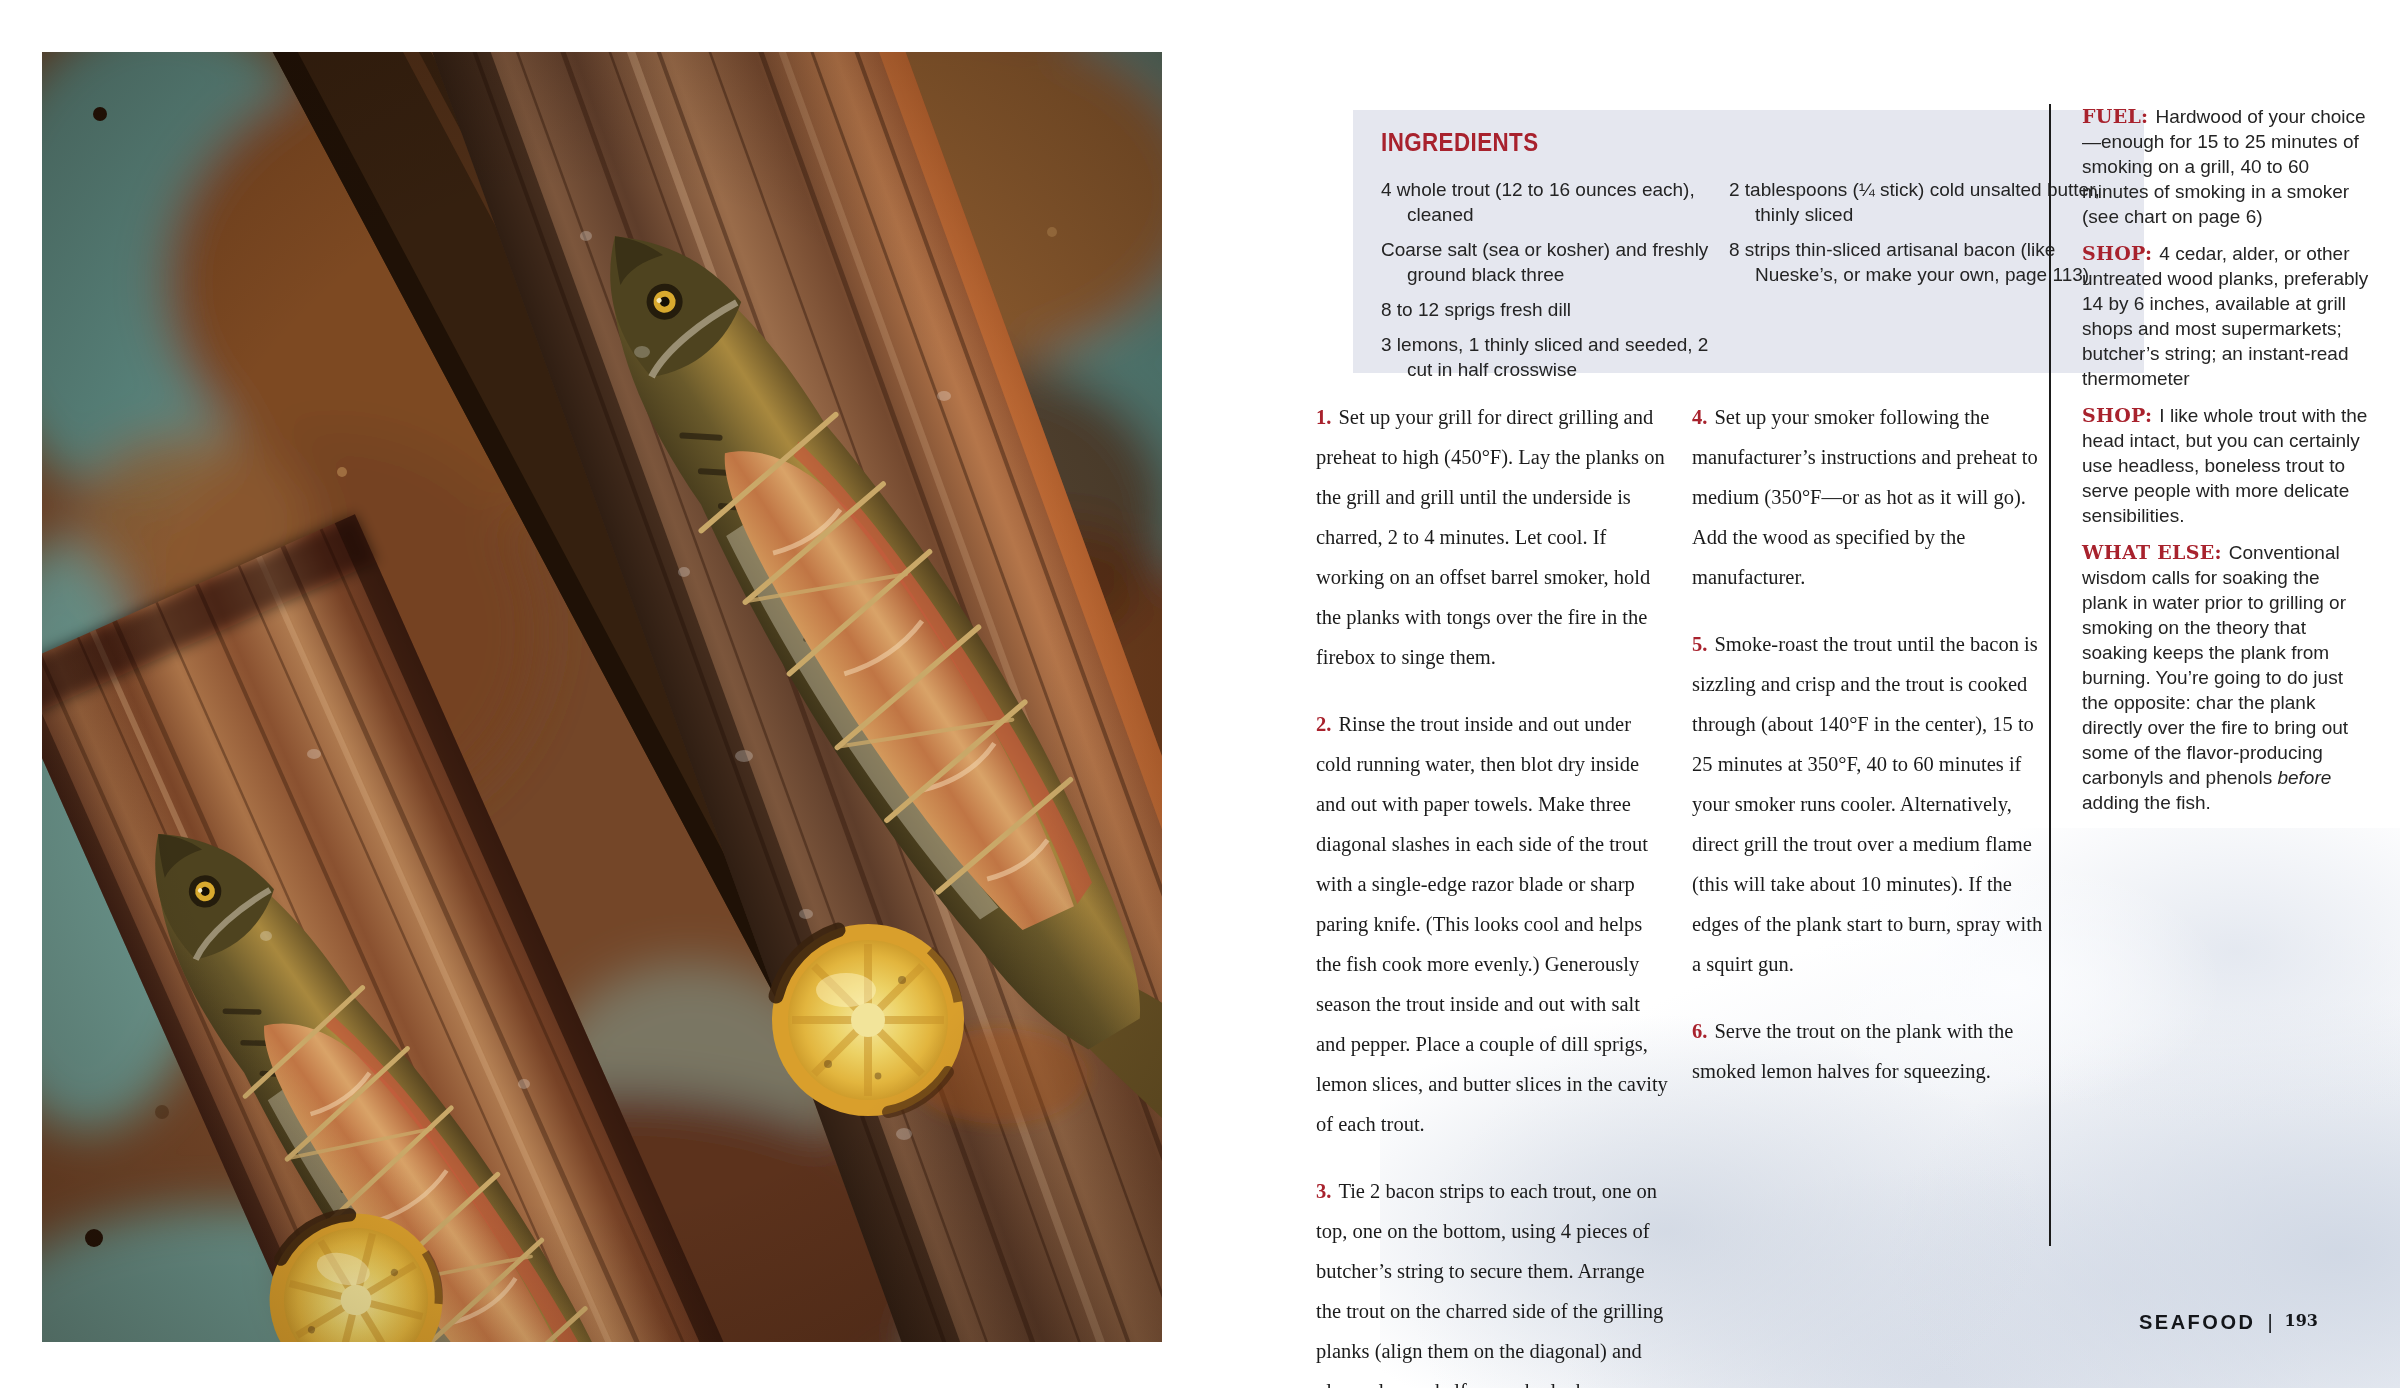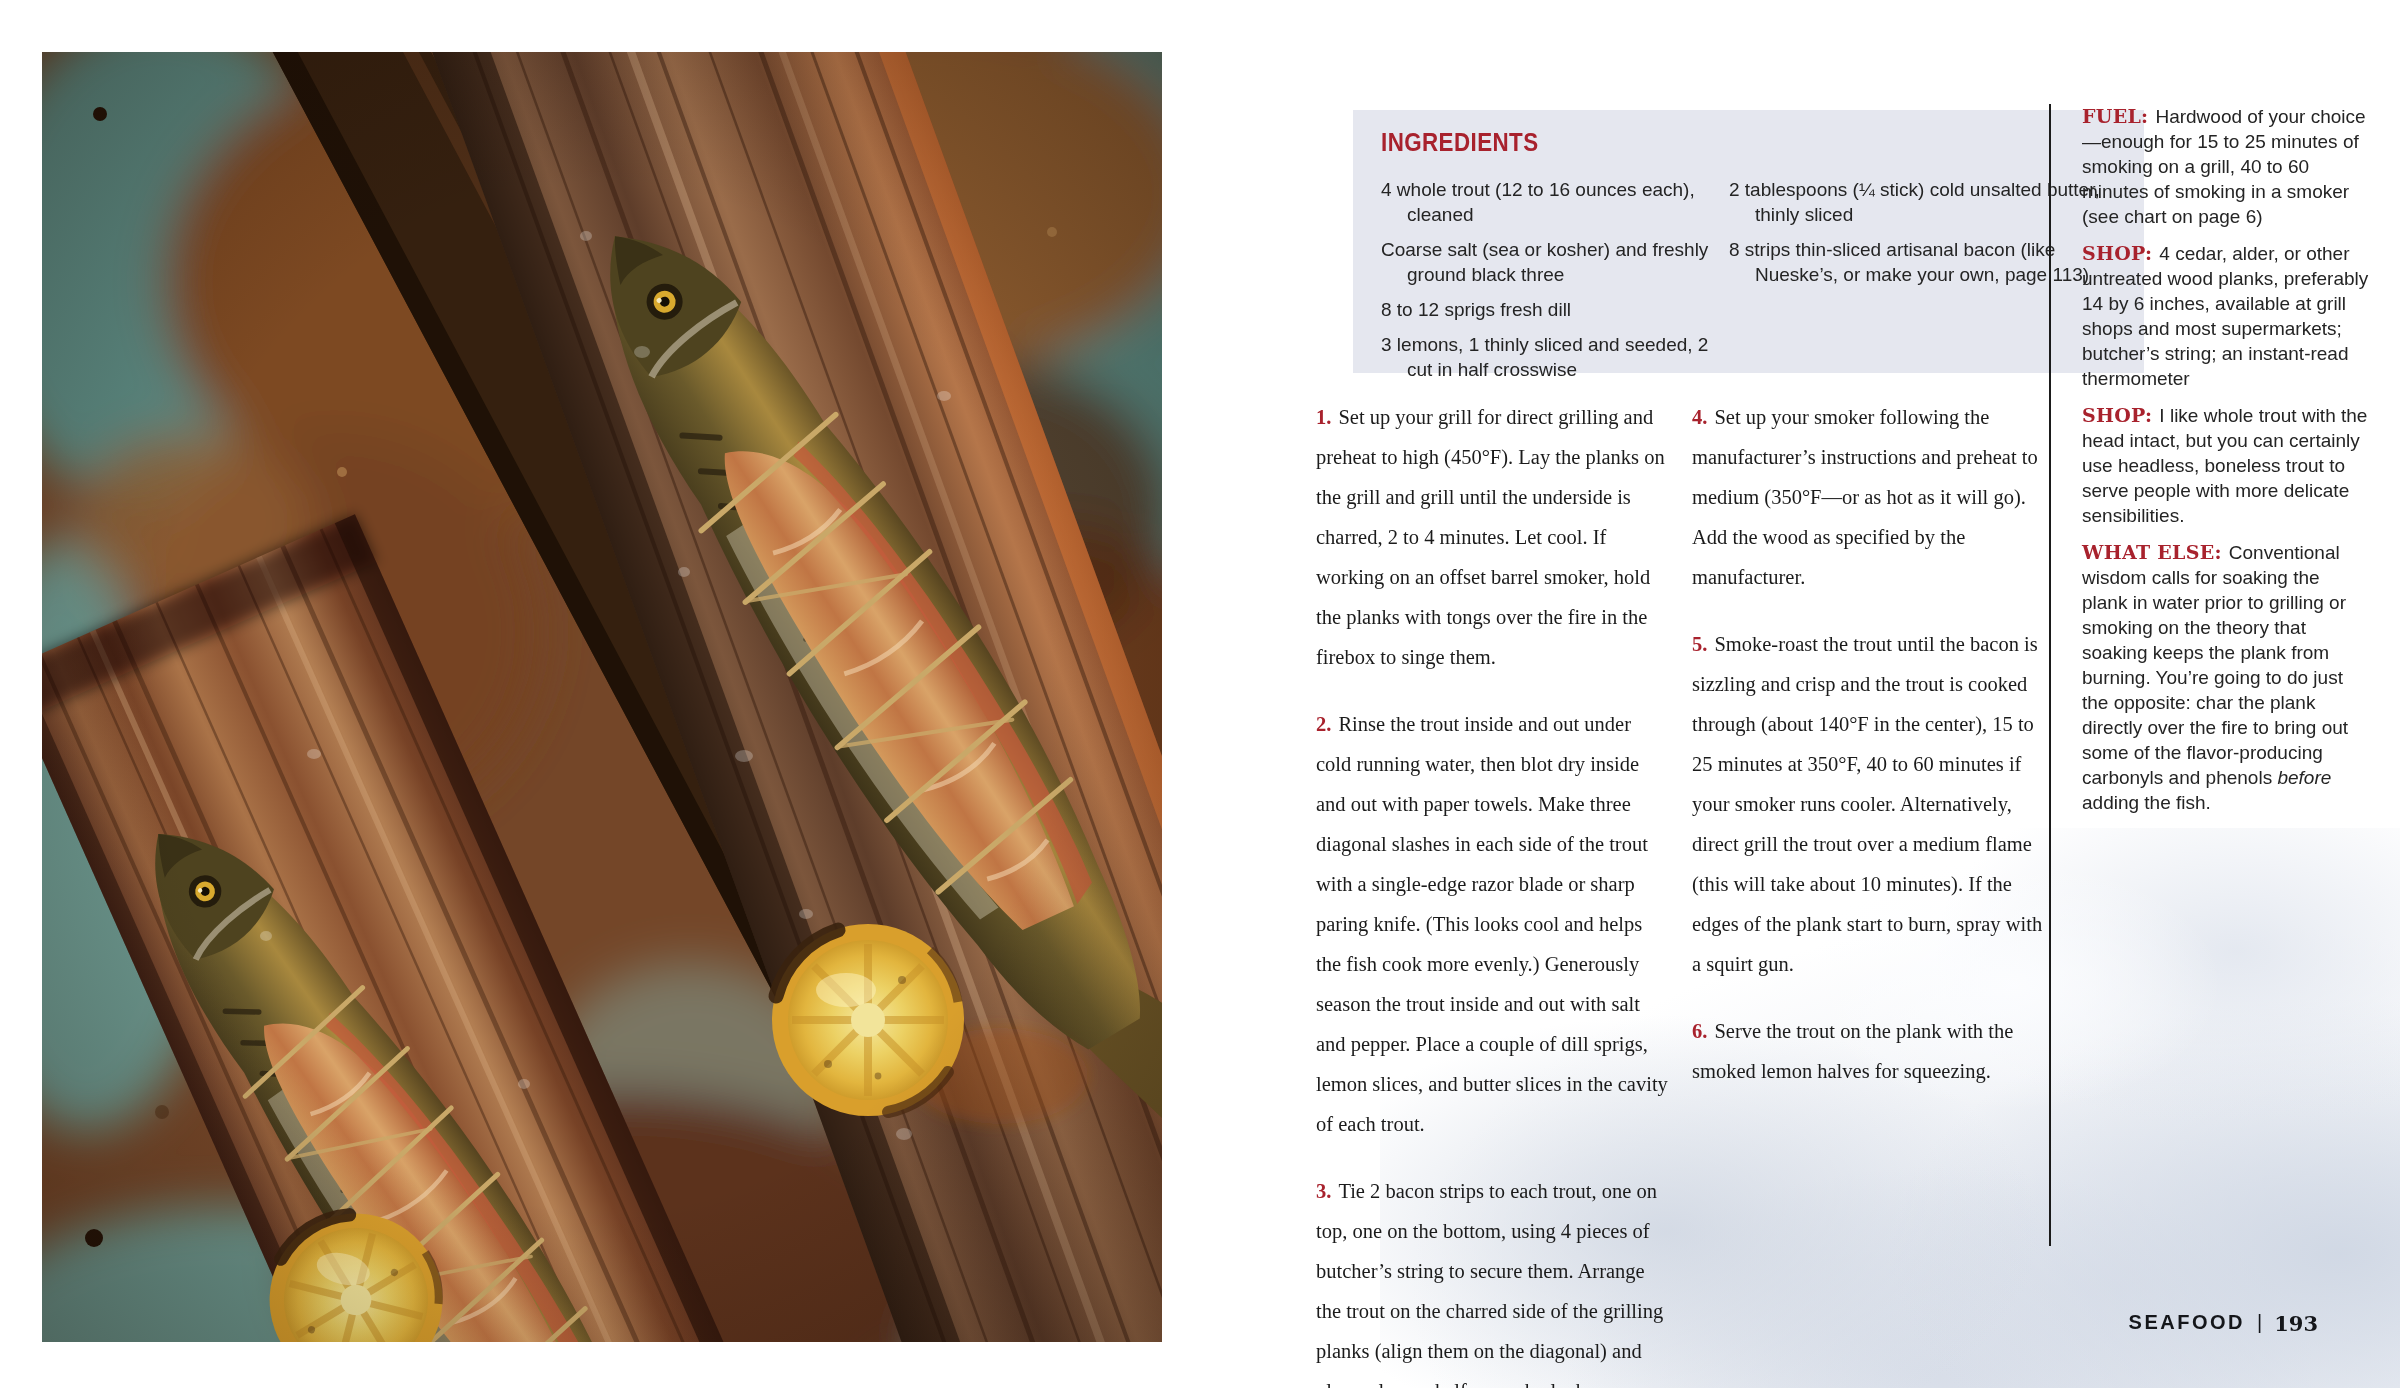--- a/index.html
+++ b/index.html
@@ -90,21 +90,21 @@
   }
   .side-it{font-style:italic;text-align:center;}
 
   
   .footer{
     position:absolute;top:1311px;right:82px;z-index:3;
     display:flex;align-items:flex-start;
   }
   .f-sec{font-size:20px;font-weight:bold;letter-spacing:2.5px;color:#14161a;}
   .f-bar{font-size:20px;font-weight:normal;color:#14161a;margin:0 12px;}
-  .f-num{font-family:"DejaVu Serif",serif;font-size:21px;font-weight:bold;color:#14161a;}
+  .f-num{font-family:"DejaVu Serif",serif;font-size:16px;font-weight:bold;color:#14161a;}
 </style>
 </head>
 <body>
 
 <svg class="photo" viewBox="0 0 1120 1290" preserveAspectRatio="none" role="img" aria-label="Two whole smoked trout wrapped with bacon strips and tied with butcher's string on charred cedar planks, with grilled lemon halves, on a rusty metal surface with teal patina">
   <defs>
     <filter id="fBlur" x="-60%" y="-60%" width="220%" height="220%">
         <feGaussianBlur stdDeviation="24"></feGaussianBlur>
       </filter>
     <filter id="fBlurS" x="-60%" y="-60%" width="220%" height="220%">

